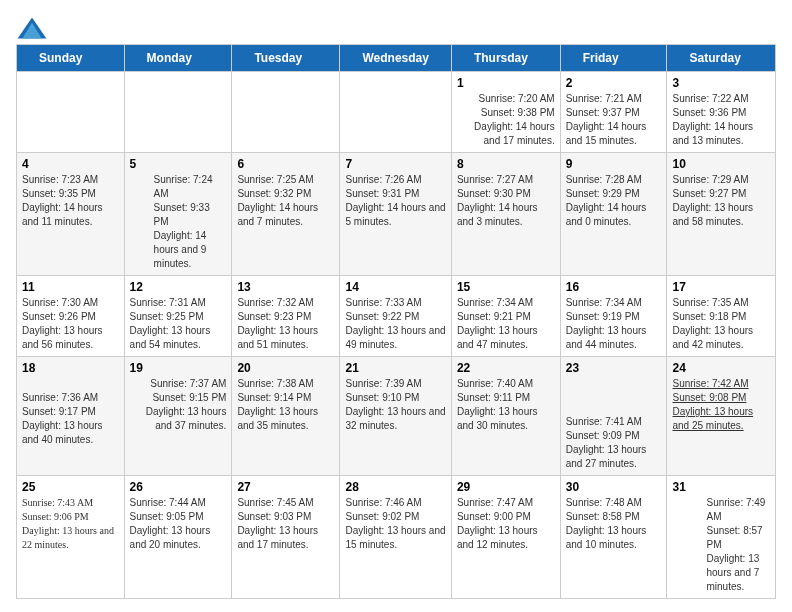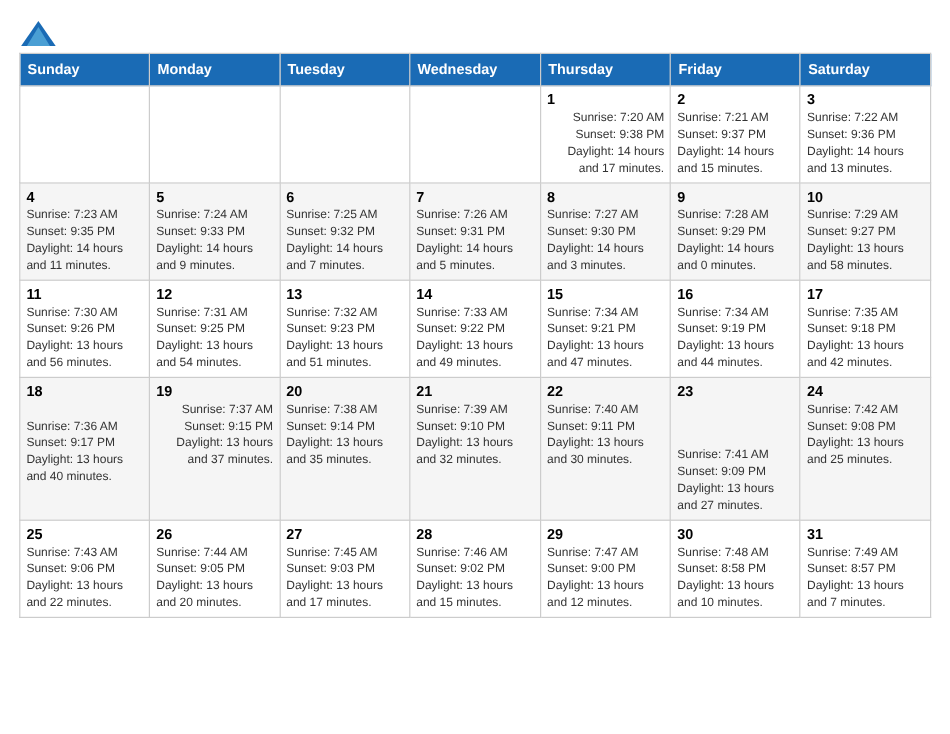--- a/index.html
+++ b/index.html
@@ -40,21 +40,21 @@
     }
     .calendar-table {
       width: 100%;
       border-collapse: collapse;
       font-size: 11px;
     }
     .calendar-table thead tr th {
       background-color: #1a6bb5;
       color: #fff;
       text-align: left;
-      padding: 6px 6px;
+      padding: 6px 22px;
       font-size: 12px;
       font-weight: bold;
       border: 1px solid #ccc;
     }
     .calendar-table tbody tr td {
       border: 1px solid #ccc;
       vertical-align: top;
       padding: 4px 5px;
       min-height: 80px;
       width: 110px;
@@ -139,21 +139,21 @@
       </tr>
       <tr>
         <td>
           <span class="day-number">4</span>
           <div class="day-info" style="white-space: pre-line;">Sunrise: 7:23 AM
 Sunset: 9:35 PM
 Daylight: 14 hours and 11 minutes.</div>
         </td>
         <td>
           <span class="day-number">5</span>
-          <div class="day-info" style="white-space: pre-line;">Sunrise: 7:24 AM
+          <div class="day-info" style="white-space: pre-line; margin-left: 24px;">Sunrise: 7:24 AM
 Sunset: 9:33 PM
 Daylight: 14 hours and 9 minutes.</div>
         </td>
         <td>
           <span class="day-number">6</span>
           <div class="day-info" style="white-space: pre-line;">Sunrise: 7:25 AM
 Sunset: 9:32 PM
 Daylight: 14 hours and 7 minutes.</div>
         </td>
         <td>
@@ -257,29 +257,29 @@
 Daylight: 13 hours and 30 minutes.</div>
         </td>
         <td>
           <span class="day-number">23</span>
           <div class="day-info" style="white-space: pre-line; margin-top: 40px;">Sunrise: 7:41 AM
 Sunset: 9:09 PM
 Daylight: 13 hours and 27 minutes.</div>
         </td>
         <td>
           <span class="day-number">24</span>
-          <div class="day-info" style="white-space: pre-line;">Sunrise: 7:42 AM
+          <div class="day-info" style="white-space: pre-line; text-decoration: underline;">Sunrise: 7:42 AM
 Sunset: 9:08 PM
 Daylight: 13 hours and 25 minutes.</div>
         </td>
       </tr>
       <tr>
         <td>
           <span class="day-number">25</span>
-          <div class="day-info" style="white-space: pre-line;">Sunrise: 7:43 AM
+          <div class="day-info" style="white-space: pre-line; font-family: Liberation Serif, serif;">Sunrise: 7:43 AM
 Sunset: 9:06 PM
 Daylight: 13 hours and 22 minutes.</div>
         </td>
         <td>
           <span class="day-number">26</span>
           <div class="day-info" style="white-space: pre-line;">Sunrise: 7:44 AM
 Sunset: 9:05 PM
 Daylight: 13 hours and 20 minutes.</div>
         </td>
         <td>
@@ -301,19 +301,19 @@
 Daylight: 13 hours and 12 minutes.</div>
         </td>
         <td>
           <span class="day-number">30</span>
           <div class="day-info" style="white-space: pre-line;">Sunrise: 7:48 AM
 Sunset: 8:58 PM
 Daylight: 13 hours and 10 minutes.</div>
         </td>
         <td>
           <span class="day-number">31</span>
-          <div class="day-info" style="white-space: pre-line;">Sunrise: 7:49 AM
+          <div class="day-info" style="white-space: pre-line; margin-left: 34px;">Sunrise: 7:49 AM
 Sunset: 8:57 PM
 Daylight: 13 hours and 7 minutes.</div>
         </td>
       </tr>
     </tbody>
 </table>
 
 </body></html>

